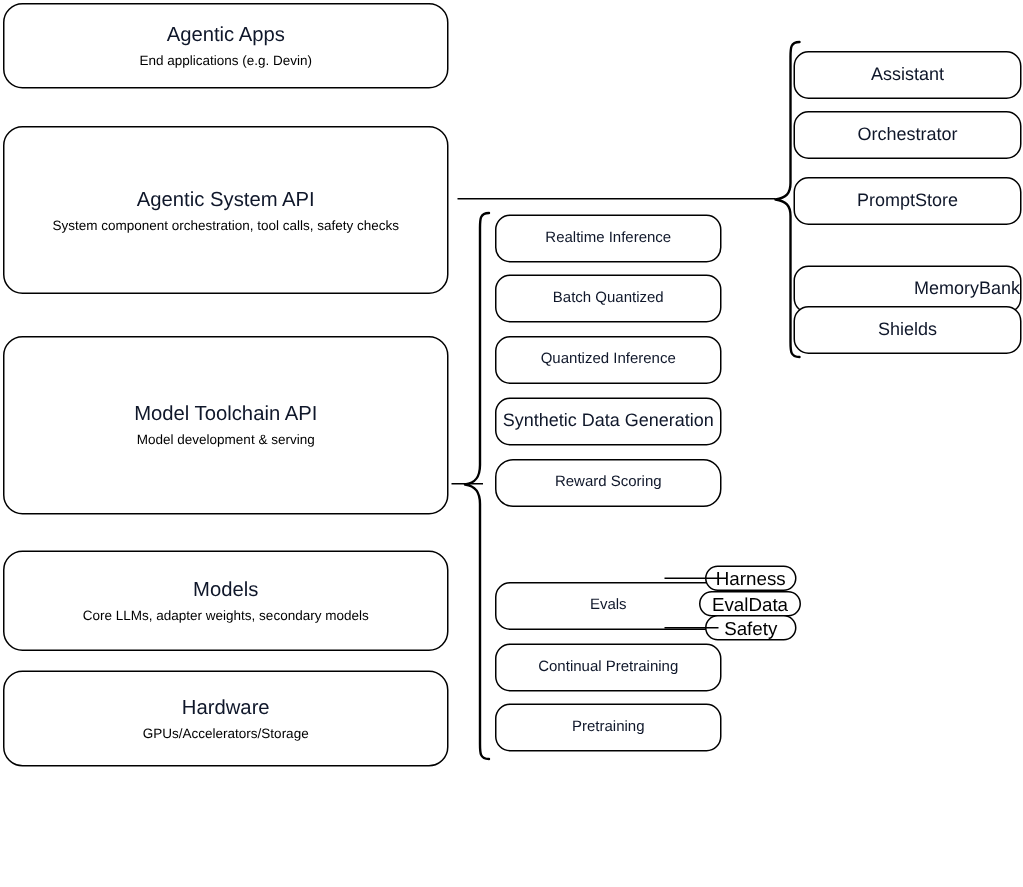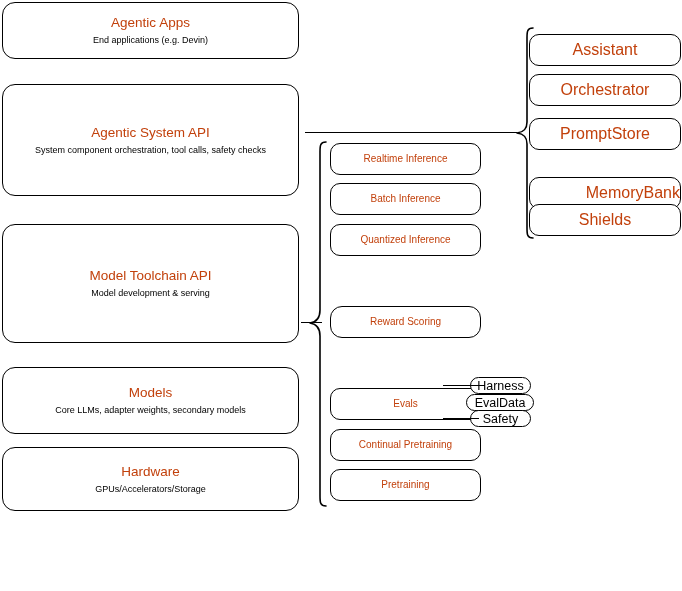--- a/index.html
+++ b/index.html
@@ -20,40 +20,40 @@
     background:#ffffff;
     display:flex;
     flex-direction:column;
     align-items:center;
     justify-content:center;
     text-align:center;
     line-height:1.28;
   }
   .box .title{
     font-size:13.5px;
-    color:#c2410c;
+    color:#0f172a;
     white-space:nowrap;
   }
   .box .sub{
     font-size:9px;
     color:#000000;
     margin-top:4px;
     white-space:nowrap;
   }
 
   
   .layer-box{ left:2px; width:297px; border-radius:13px; }
 
   
   .mid-box{ left:330px; width:151px; height:32px; border-radius:10px; }
   .mid-box .title{ font-size:10px; }
 
   
   .right-box{ left:529px; width:152px; height:32px; border-radius:10px; }
-  .right-box .title{ font-size:16px; }
+  .right-box .title{ font-size:12px; }
 
   
   .pill{
     position:absolute;
     box-sizing:border-box;
     border:1.3px solid #000000;
     border-radius:999px;
     background:#ffffff;
     display:flex;
     align-items:center;
@@ -114,24 +114,27 @@
   </svg>
 
   <svg class="brace" style="left:513px;top:26px;" width="22" height="216" viewBox="0 0 22 216">
     <path d="M20 2 C14 2, 14 6, 14 12 L14 96 C14 103, 11 106, 4 107 C11 108, 14 111, 14 118 L14 202 C14 208, 14 212, 20 212" fill="none" stroke="#000000" stroke-width="1.6" stroke-linecap="round" stroke-linejoin="round"></path>
   </svg>
 
   <div class="box mid-box" style="top:143px;">
     <div class="title">Realtime Inference</div>
   </div>
   <div class="box mid-box" style="top:183px;">
-    <div class="title">Batch Inference</div>
+    <div class="title">Batch Quantized</div>
   </div>
   <div class="box mid-box" style="top:224px;">
     <div class="title">Quantized Inference</div>
+  </div>
+  <div class="box mid-box" style="top:265px;">
+    <div class="title" style="font-size:12px;">Synthetic Data Generation</div>
   </div>
   <div class="box mid-box" style="top:306px;border-radius:12px;">
     <div class="title">Reward Scoring</div>
   </div>
   <div class="box mid-box" style="top:388px;">
     <div class="title">Evals</div>
   </div>
   <div class="box mid-box" style="top:429px;">
     <div class="title">Continual Pretraining</div>
   </div>

